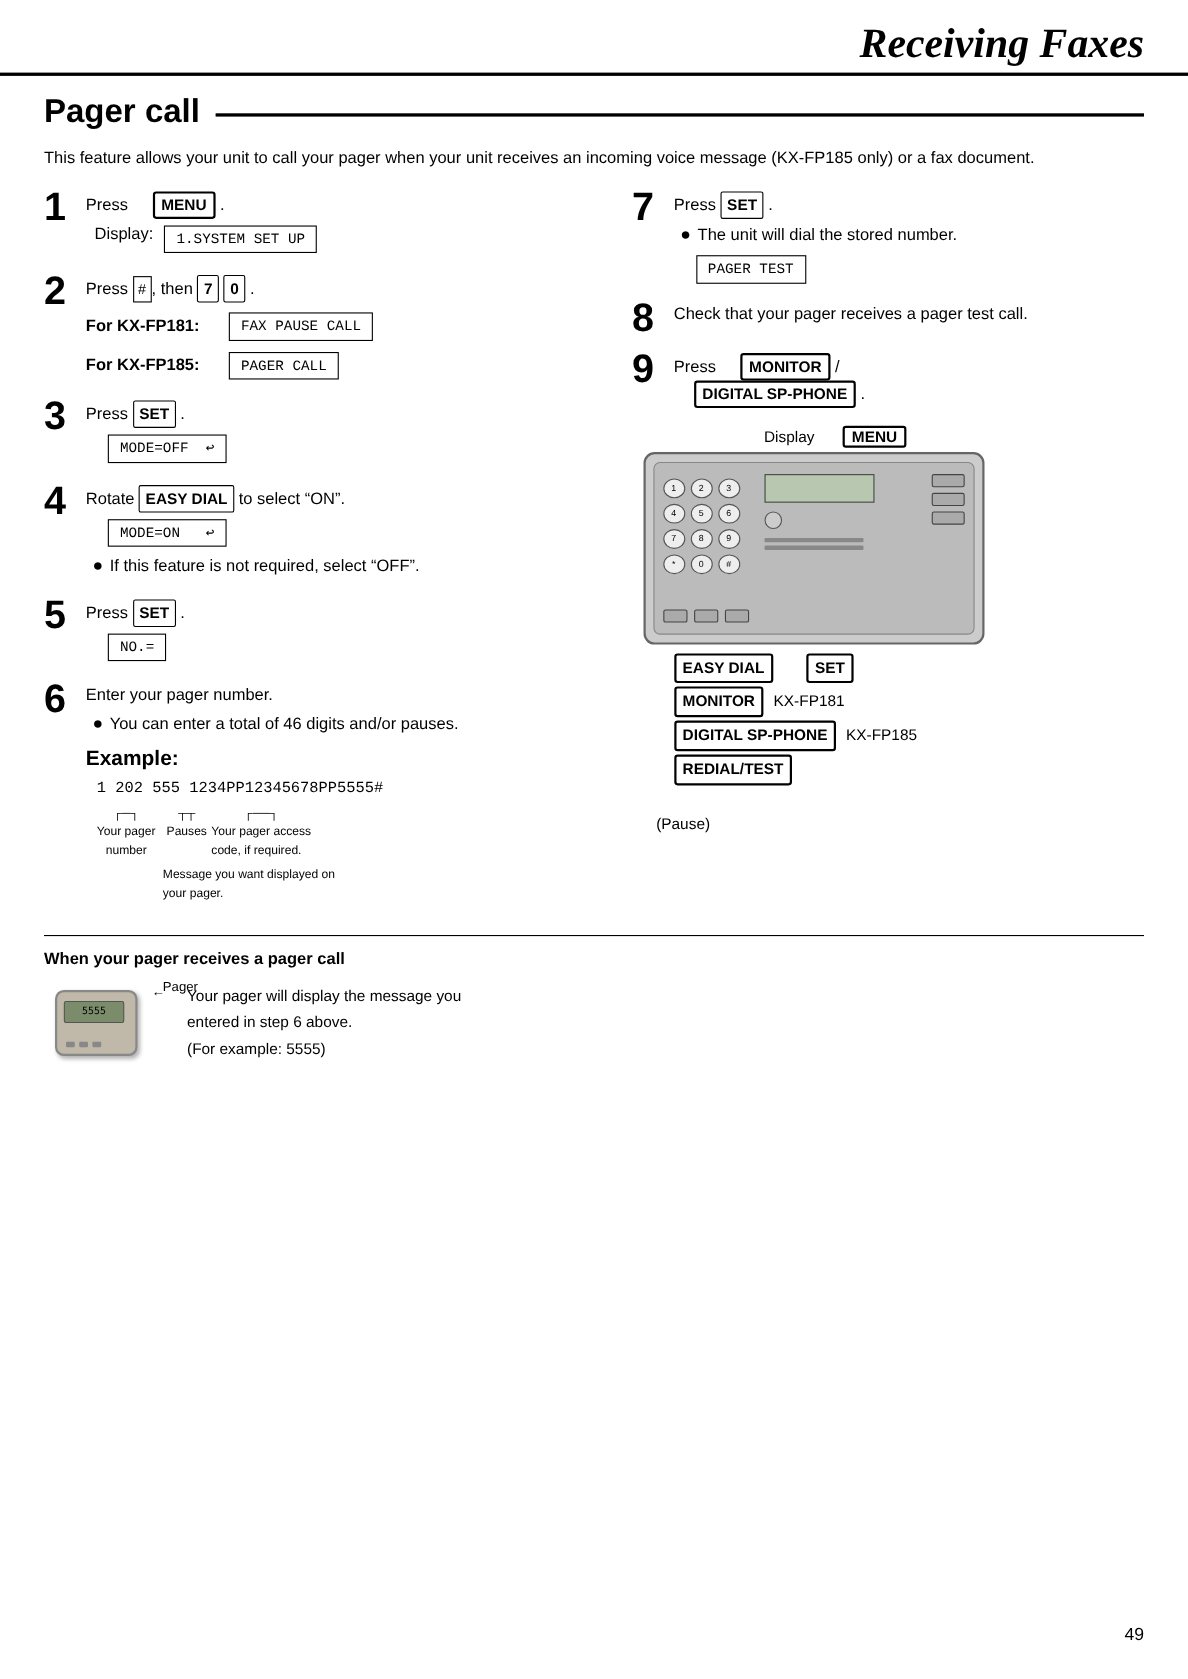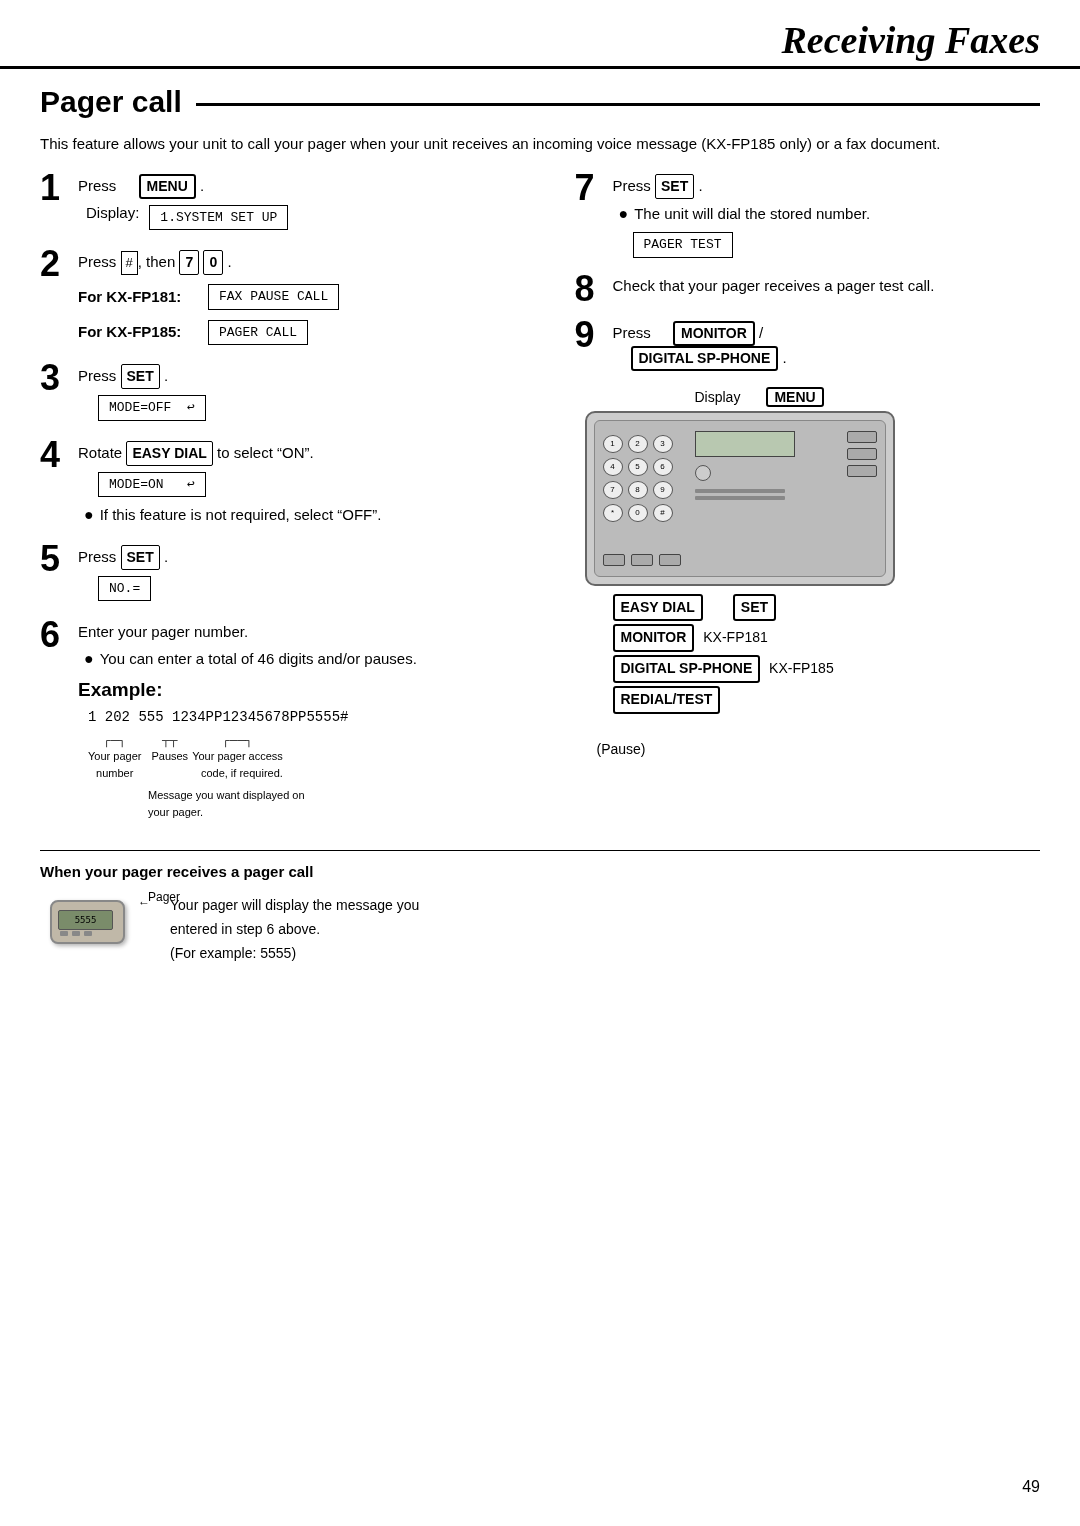--- a/index.html
+++ b/index.html
@@ -306,21 +306,21 @@
                 <div style="display:flex;flex-direction:column;align-items:center;margin-right:10px;">
                   <div style="font-size:11px;text-align:center;">┌─┐</div>
                   <div style="font-size:11px;text-align:center;">Your pager<br>number</div>
                 </div>
                 <div style="display:flex;flex-direction:column;align-items:center;margin-right:4px;">
                   <div style="font-size:11px;">┬┬</div>
                   <div style="font-size:11px;text-align:center;">Pauses</div>
                 </div>
                 <div style="display:flex;flex-direction:column;align-items:center;margin-right:10px;">
                   <div style="font-size:11px;text-align:center;">┌──┐</div>
-                  <div style="font-size:11px;text-align:right;">Your pager access<br>code, if required.</div>
+                  <div style="font-size:11px;text-align:left;">Your pager access<br>code, if required.</div>
                 </div>
               </div>
               <div style="margin-top:6px;font-size:11px;margin-left:60px;">Message you want displayed on<br>your pager.</div>
             </div>
           </div>
         </div>
       </div>
 
     </div>
 
@@ -430,21 +430,21 @@
 
 <div style="margin: 16px 40px 0 40px; border-top:1.5px solid #000;"></div>
 
 <div class="when-pager-section">
   <div class="when-pager-title">When your pager receives a pager call</div>
 
   <div class="pager-device-row">
 
     <div style="position:relative;width:110px;height:90px;">
 
-      <div style="position:absolute;left:10px;top:10px;width:75px;height:44px;border:2px solid #888;border-radius:8px;background:#c0b8a8;box-shadow:2px 2px 4px rgba(0,0,0,0.3);">
+      <div style="position:absolute;left:10px;top:10px;width:75px;height:60px;border:2px solid #888;border-radius:8px;background:#c0b8a8;box-shadow:2px 2px 4px rgba(0,0,0,0.3);">
 
         <div style="position:absolute;left:6px;top:8px;width:55px;height:20px;background:#7a8c6a;border:1px solid #555;border-radius:2px;display:flex;align-items:center;justify-content:center;font-size:9px;font-family:monospace;color:#000;">5555</div>
 
         <div style="position:absolute;bottom:6px;left:8px;display:flex;gap:4px;">
           <div style="width:8px;height:5px;background:#888;border-radius:1px;"></div>
           <div style="width:8px;height:5px;background:#888;border-radius:1px;"></div>
           <div style="width:8px;height:5px;background:#888;border-radius:1px;"></div>
         </div>
       </div>
 

